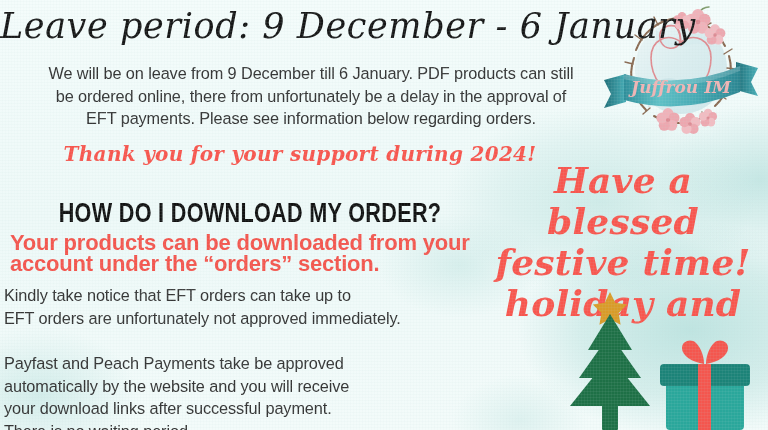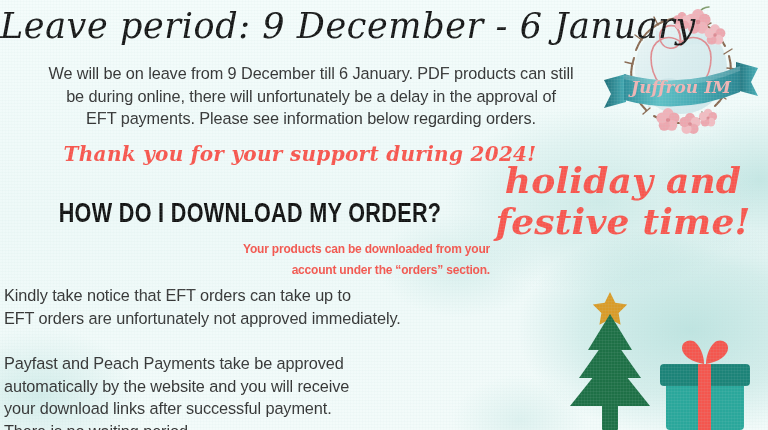--- a/index.html
+++ b/index.html
@@ -43,22 +43,22 @@
     font-size:20px;color:#f8554d;letter-spacing:.3px;white-space:nowrap;margin-top:9px;
   }
   .howto{
     position:absolute;left:10px;top:198px;width:480px;text-align:center;
     font-family:"Liberation Sans Narrow","Liberation Sans",sans-serif;
     font-weight:700;font-size:27px;line-height:30px;color:#111;
     letter-spacing:.4px;transform:scaleX(.80);transform-origin:50% 50%;
     white-space:nowrap;
   }
   .redsub{
-    position:absolute;left:10px;top:239px;width:480px;text-align:right;
-    font-weight:700;font-size:12px;line-height:21px;color:#f4564e;
+    position:absolute;left:10px;top:232px;width:480px;text-align:left;
+    font-weight:700;font-size:22px;line-height:21px;color:#f4564e;
     letter-spacing:-.2px;
   }
   .para{
     position:absolute;width:500px;text-align:left;
     font-size:16.3px;line-height:22.5px;color:#343434;letter-spacing:-.1px;
   }
   .para.p1{left:4px;top:284px;}
   .para.p2{left:4px;top:352px;}
 
   
@@ -197,21 +197,21 @@
         <path d="M26 72 q58 16 116 -8 l0 5 q-58 24 -116 8 z" fill="#ffffff" opacity=".18"></path>
       </g>
       <text x="83" y="91" text-anchor="middle" font-family="DejaVu Serif, serif" font-style="italic" font-weight="700" font-size="17" fill="#f0b4b4">Juffrou IM</text>
     </svg>
   </div>
 
   <div class="title">Leave period: 9 December - 6 January</div>
 
   <div class="intro">
     <div>We will be on leave from 9 December till 6 January. PDF products can still</div>
-    <div>be during online, there will unfortunately be a delay in the approval of</div>
+    <div>be ordered online, there from unfortunately be a delay in the approval of</div>
     <div>EFT payments. Please see information below regarding orders.</div>
   </div>
 
   <div class="thanks">Thank you for your support during 2024!</div>
 
   <div class="howto">HOW DO I DOWNLOAD MY ORDER?</div>
 
   <div class="redsub">
     <div>Your products can be downloaded from your</div>
     <div>account under the “orders” section.</div>
@@ -223,22 +223,23 @@
   </div>
 
   <div class="para p2">
     <div>Payfast and Peach Payments take be approved</div>
     <div>automatically by the website and you will receive</div>
     <div>your download links after successful payment.</div>
     <div>There is no waiting period.</div>
   </div>
 
   <div class="blessed">
+    <div>Have a blessed</div>
+    <div>festive time!</div>
     <div>holiday and</div>
-    <div>festive time!</div>
   </div>
 
   <div class="scene">
     <svg width="220" height="142" viewBox="0 0 220 142" xmlns="http://www.w3.org/2000/svg">
 
       <g>
         <path d="M62 4 l5.3 10.8 l11.9 1.7 l-8.6 8.4 l2 11.9 l-10.6 -5.6 l-10.6 5.6 l2 -11.9 l-8.6 -8.4 l11.9 -1.7 z" fill="#d99b28"></path>
       </g>
 
       <g fill="#1e7046">

